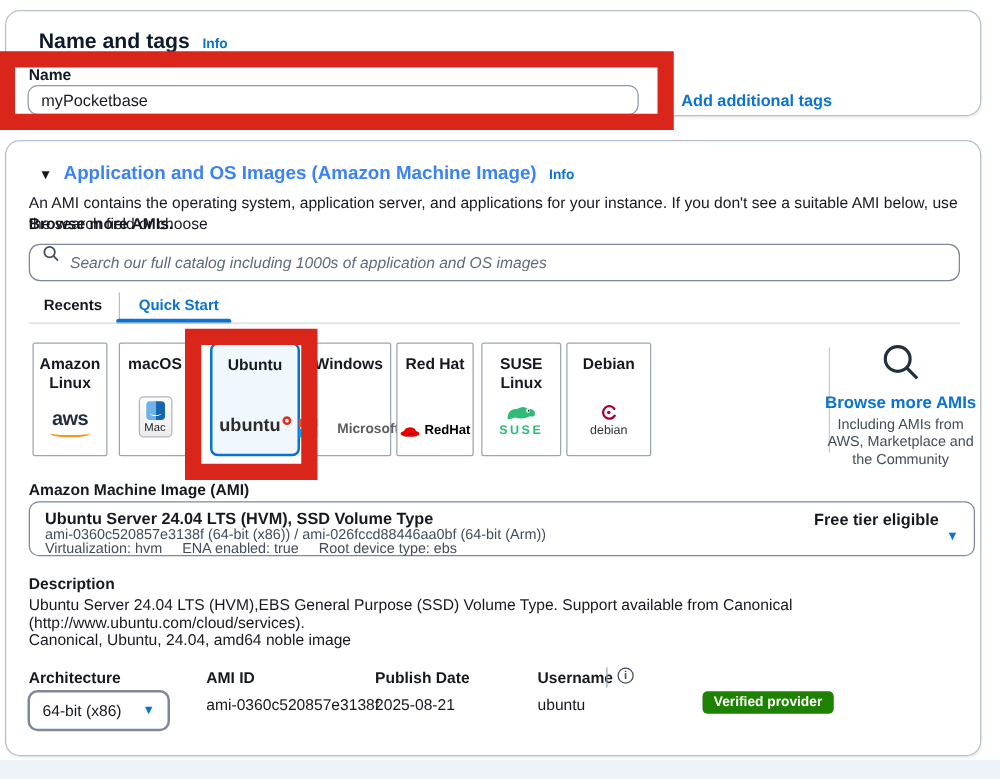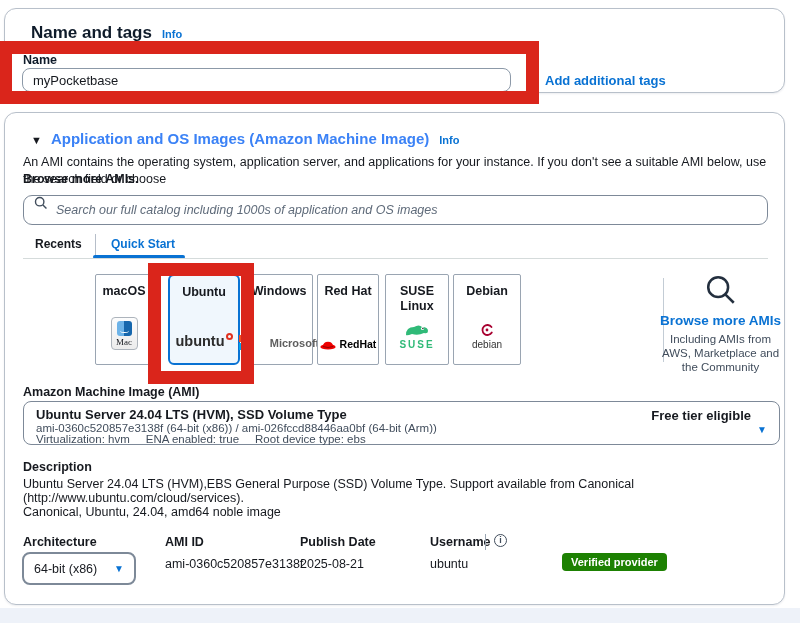--- a/index.html
+++ b/index.html
@@ -97,21 +97,21 @@
   }
   .label-divider { position:absolute; left:480px; top:421px; width:1px; height:16px; background:#9aa5b2; }
   .badge {
     position:absolute; left:557px; top:440px; background:#1d8102; color:#fff;
     font-size:11px; font-weight:bold; padding:3px 9px; border-radius:4px;
   }
 
   
   .aws-logo-text { font-size:16px; font-weight:bold; color:#232f3e; letter-spacing:-.5px; }
   .aws-swoosh { width:32px; height:7px; border-bottom:2.5px solid #f7981d; border-radius:0 0 55% 55%; margin-top:-2px; }
-  .mac-chip { width:27px; height:33px; border:1px solid #adb4bc; border-radius:4px; background:linear-gradient(#fdfdfd,#ececec); display:flex; flex-direction:column; align-items:center; justify-content:center;font-family:Liberation Serif, serif; }
+  .mac-chip { width:27px; height:33px; border:1px solid #adb4bc; border-radius:4px; background:linear-gradient(#fdfdfd,#ececec); display:flex; flex-direction:column; align-items:center; justify-content:center; }
   .mac-face { width:15px; height:15px; border-radius:3px; background:linear-gradient(90deg,#6db3e8 50%,#1667ad 50%); position:relative; }
   .mac-face:after { content:""; position:absolute; left:3px; bottom:3px; width:9px; height:4px; border-bottom:1.5px solid #fff; border-radius:50%; }
   .mac-text { font-size:9px; color:#16191f; margin-top:1px; }
   .ubuntu-text { font-size:14.5px; font-weight:bold; color:#2c2c2c; }
   .ubuntu-ring { display:inline-block; width:7px; height:7px; border:2px solid #e0301e; border-radius:50%; vertical-align:top; margin-left:1px; }
   .ms-grid { display:grid; grid-template-columns:7px 7px; grid-template-rows:7px 7px; gap:1px; }
   .ms-grid i:nth-child(1){background:#f25022}.ms-grid i:nth-child(2){background:#7fba00}
   .ms-grid i:nth-child(3){background:#00a4ef}.ms-grid i:nth-child(4){background:#ffb900}
   .ms-row { display:flex; align-items:center; gap:16px; }
   .ms-text { font-size:11px; font-weight:bold; color:#5e5e5e; }
@@ -156,20 +156,27 @@
     </svg>
     <input placeholder="Search our full catalog including 1000s of application and OS images" style="">
   </div>
 
   <div class="abs tab inactive" style="left:30px; top:124px;">Recents</div>
   <div class="tab-divider"></div>
   <div class="abs tab active" style="left:106px; top:124px;">Quick Start</div>
   <div class="tab-underline"></div>
   <div class="tabs-baseline"></div>
 
+  <div class="os-card" style="left:21px; width:60px;">
+    <div class="os-title">Amazon Linux</div>
+    <div class="os-logo">
+      <span class="aws-logo-text">aws</span>
+      <span class="aws-swoosh"></span>
+    </div>
+  </div>
 
   <div class="os-card" style="left:90px; width:58px;">
     <div class="os-title">macOS</div>
     <div class="os-logo">
       <span class="mac-chip">
         <span class="mac-face"></span>
         <span class="mac-text">Mac</span>
       </span>
     </div>
   </div>

